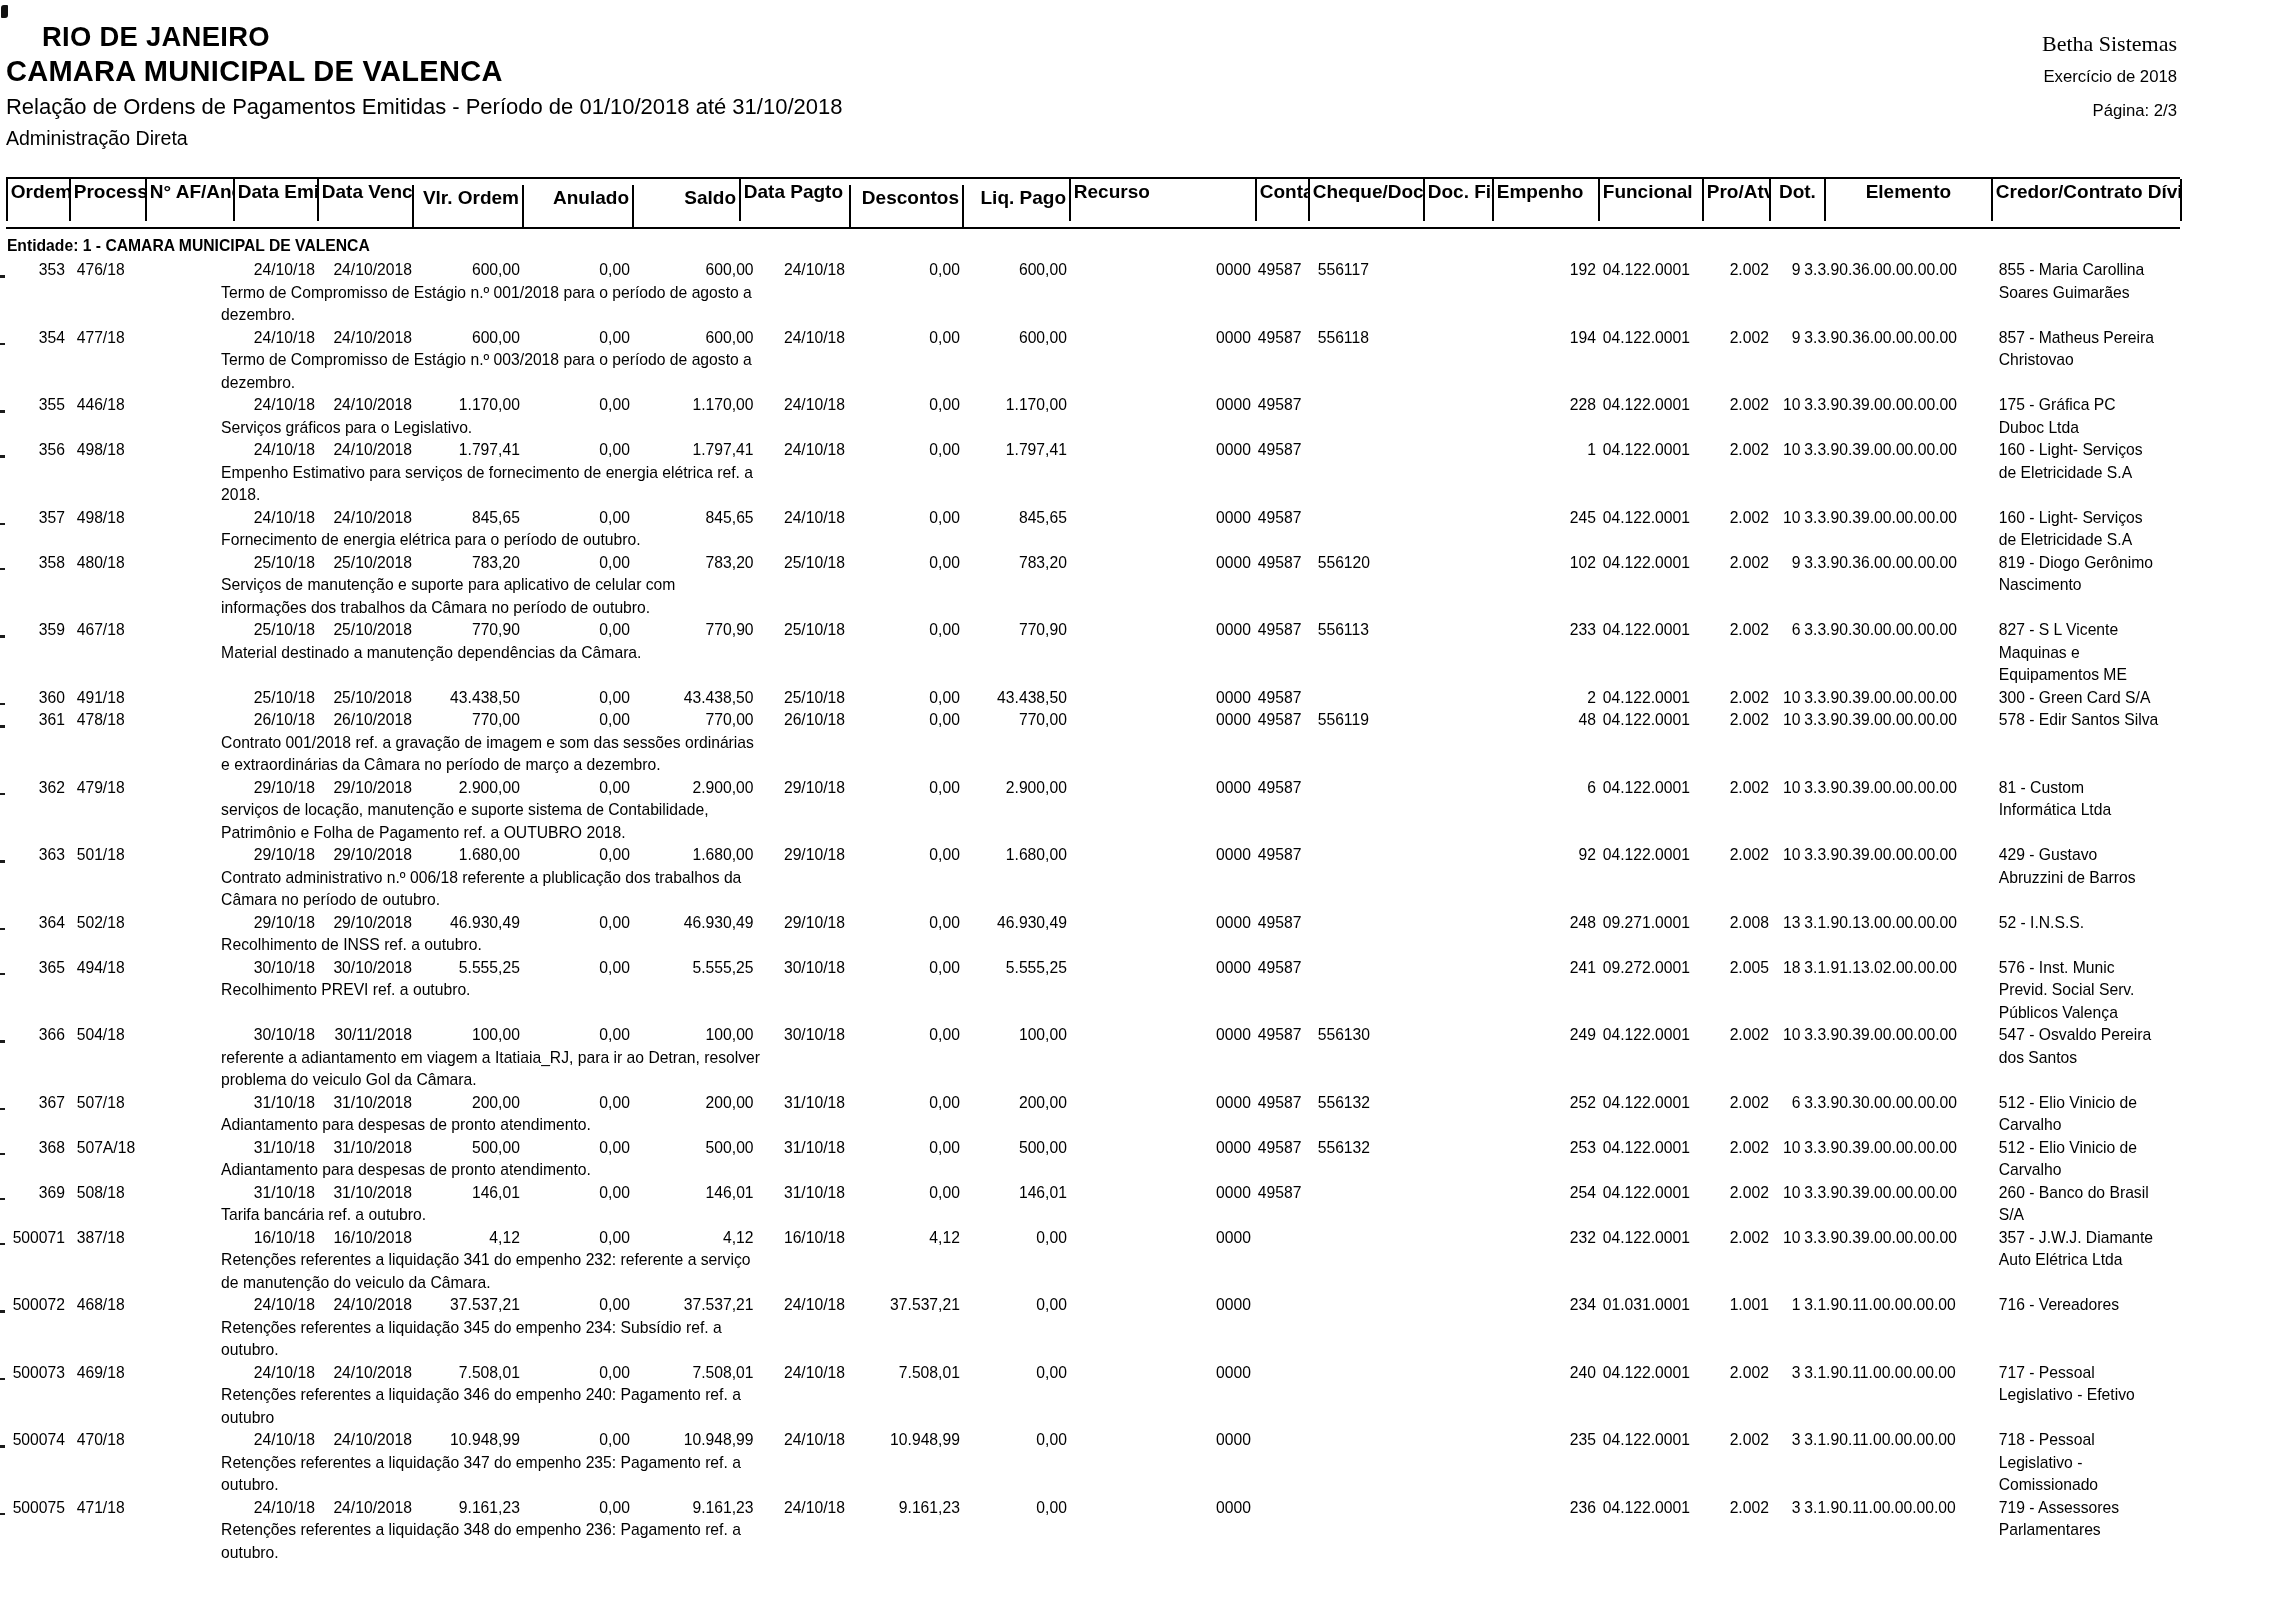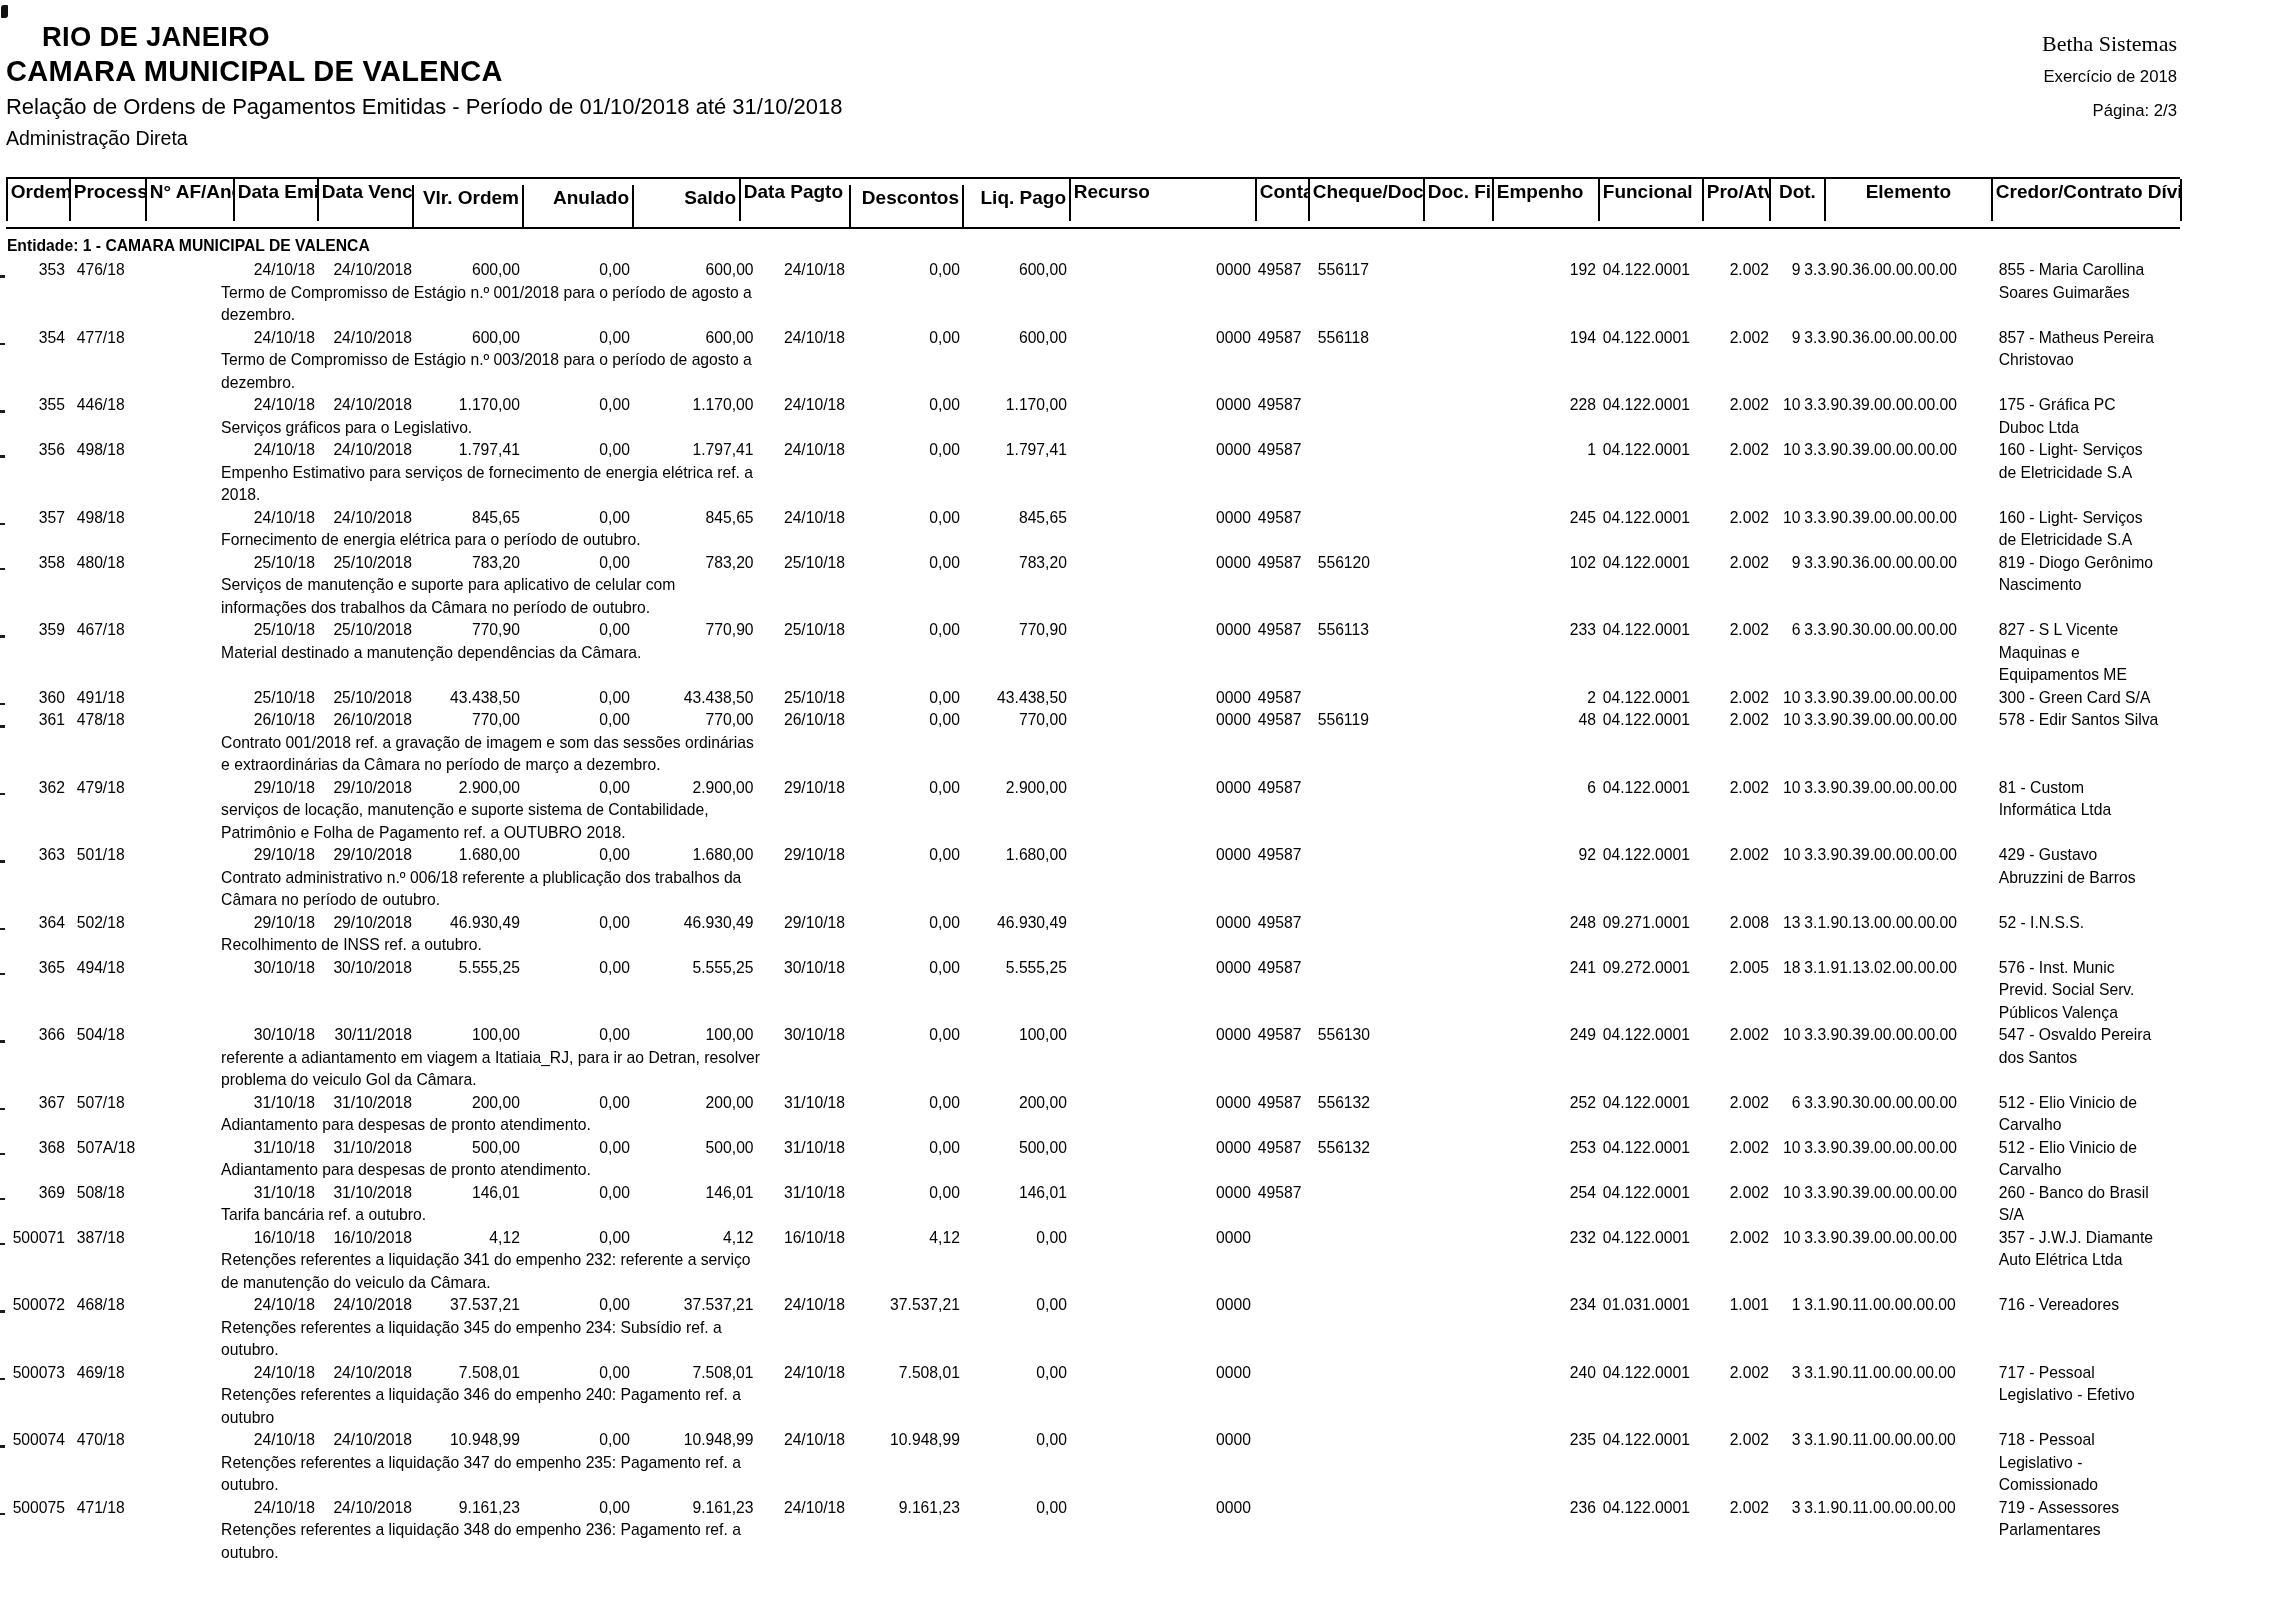--- a/index.html
+++ b/index.html
@@ -440,20 +440,21 @@
           <div class="cell col14 b-cheque_docto">49587</div>
           <div class="cell col15 b-doc_fiscais"></div>
           <div class="cell col16 b-empenho">241</div>
           <div class="cell col17 b-funcional">09.272.0001</div>
           <div class="cell col18 b-pro_atv">2.005</div>
           <div class="cell col19 b-dot">18</div>
           <div class="cell col20 b-elemento">3.1.91.13.02.00.00.00</div>
           <div class="cell b-credor">576 - Inst. Munic
 Previd. Social Serv.
 Públicos Valença</div>
+          <div class="cell b-desc">Recolhimento PREVI ref. a outubro.</div>
         </div>
         <div class="row-block grid21">
           <div class="cell col1 b-ordem">366</div>
           <div class="cell col2 b-processo">504/18</div>
           <div class="cell col3 b-af_ano"></div>
           <div class="cell col4 b-data_emis">30/10/18</div>
           <div class="cell col5 b-data_venct">30/11/2018</div>
           <div class="cell col6 b-vlr_ordem">100,00</div>
           <div class="cell col7 b-anulado">0,00</div>
           <div class="cell col8 b-saldo">100,00</div>

